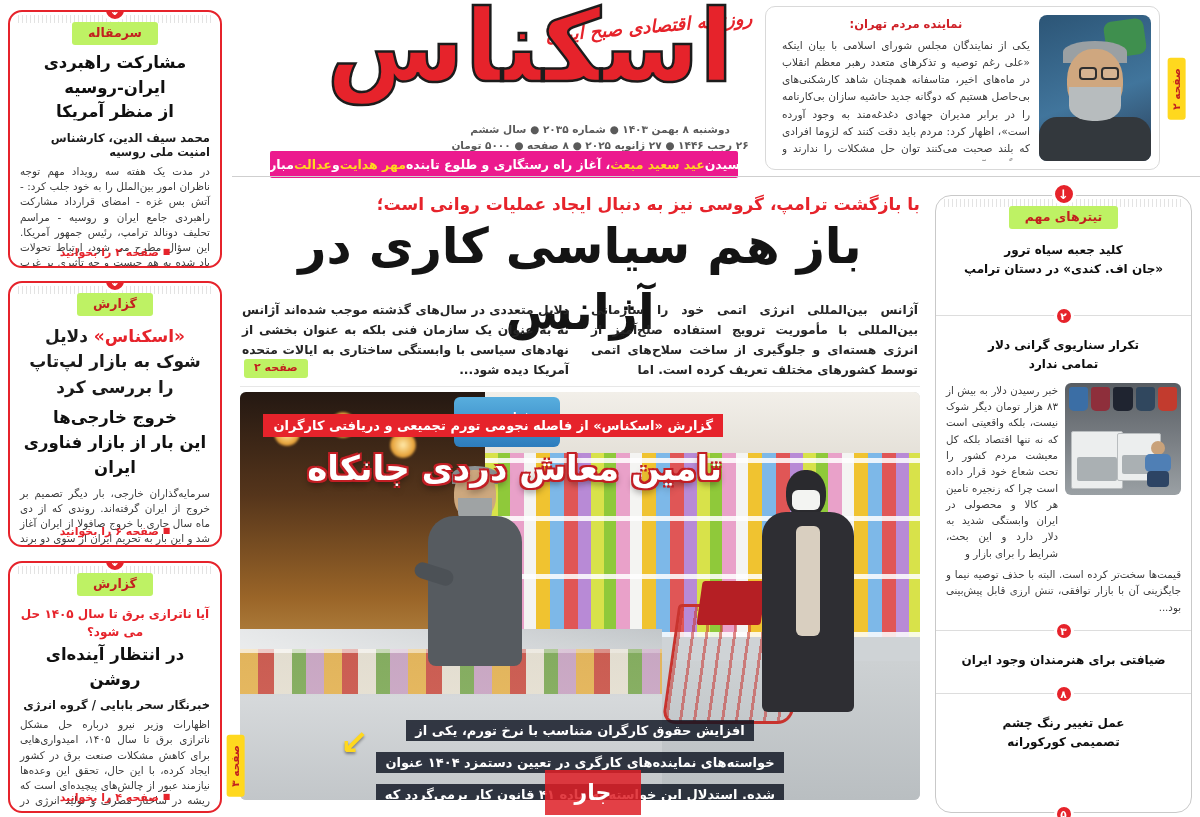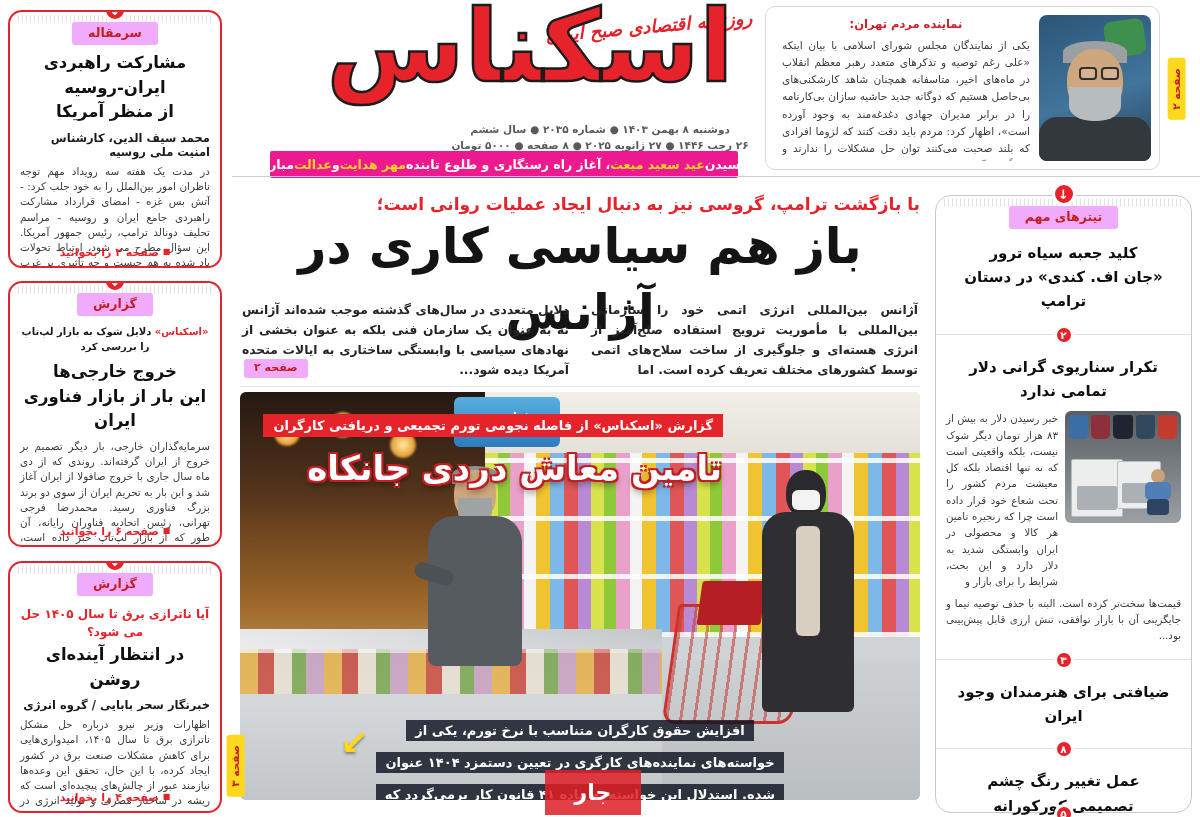--- a/index.html
+++ b/index.html
@@ -4,38 +4,38 @@
 <style>
   * { box-sizing: border-box; margin: 0; padding: 0; }
   html,body { width:1200px; height:817px; }
   body {
     position: relative; background:#fff; overflow:hidden;
     font-family:"DejaVu Sans", sans-serif; direction: rtl;
     color:#222;
   }
 
   
-  .badge-yellow{ background:#f0abfc; color:#c2201f; font-weight:bold; font-size:12.5px;
+  .badge-yellow{ background:#bef264; color:#c2201f; font-weight:bold; font-size:12.5px;
     padding:2px 16px; border-radius:3px; display:inline-block; line-height:1.5;}
   .arrow-circle{ position:absolute; top:-14px; left:50%; transform:translateX(-50%);
     width:24px; height:24px; border-radius:50%; background:#e6232b; color:#fff;
     font-size:13px; font-weight:bold; display:flex; align-items:center; justify-content:center;
     border:3px solid #fff; z-index:3;}
   .hatch{ position:absolute; top:3px; left:8px; right:8px; height:8px;
     background:repeating-linear-gradient(90deg,#e3e3e3 0 1px, transparent 1px 4px);}
   .vbadge{ background:#ffd81e; color:#c2201f; font-weight:bold; font-size:10.5px;
     padding:10px 2px; border-radius:3px; writing-mode:vertical-rl; transform:rotate(180deg);
     letter-spacing:1px; line-height:1.3;}
   .sq{ display:inline-block; color:#e6232b; font-size:8px; vertical-align:2px;}
 
   
   .lbox{ position:absolute; left:8px; width:214px; background:#fff;
     border:2px solid #e6232b; border-radius:14px; padding:0 10px; overflow:hidden;}
   .lbox .badge-row, .sb-badge-row{ text-align:center; margin-top:10px; position:relative; z-index:2;}
-  .box-kicker{ text-align:center; font-size:10px; font-weight:bold; color:#1a1a1a; margin-top:8px; line-height:1.5;}
+  .box-kicker{ text-align:center; font-size:17px; font-weight:bold; color:#1a1a1a; margin-top:8px; line-height:1.5;}
   .box-kicker .red, .red-kicker{ color:#e6232b; }
   .red-kicker{ text-align:center; font-size:12px; font-weight:bold; margin-top:9px; line-height:1.5;}
   .box-title{ text-align:center; font-weight:bold; font-size:16.5px; color:#101010;
     line-height:1.5; margin-top:6px; white-space:pre-line;}
   .box-byline{ font-weight:bold; font-size:11.5px; color:#1a1a1a; margin-top:6px; text-align:right;}
   .box-body{ font-size:10.4px; color:#3a3a3a; line-height:1.46; text-align:justify; margin-top:5px;}
   .box-foot{ position:absolute; bottom:7px; left:0; width:100%; text-align:center;
     color:#e6232b; font-weight:bold; font-size:11px;}
 
   
@@ -141,21 +141,21 @@
     font-weight:bold; z-index:6; text-shadow:0 2px 3px rgba(0,0,0,.4);}
   .ph-vbadge{ position:absolute; top:735px; left:227px; z-index:7;}
   .watermark{ position:absolute; top:770px; left:545px; width:96px; height:45px; z-index:7;
     background:rgba(222,30,38,.85); color:#fff; font-size:22px; font-weight:bold;
     display:flex; align-items:center; justify-content:center; letter-spacing:4px;}
 
   
   .sidebar{ position:absolute; top:195px; left:935px; width:257px; height:618px;
     border:1px solid #c9c9c9; border-radius:16px; background:#fff;}
   .sb-item{ padding:4px 10px; }
-  .sb-title{ text-align:center; font-weight:bold; font-size:15px; color:#0e0e0e;
+  .sb-title{ text-align:center; font-weight:bold; font-size:12px; color:#0e0e0e;
     line-height:1.62; white-space:pre-line; padding:8px 0 6px;}
   .sb-sep{ position:relative; border-top:1px solid #ddd; height:0; margin:10px 0 8px;}
   .num-circle{ position:absolute; top:-10px; left:50%; transform:translateX(-50%);
     width:20px; height:20px; border-radius:50%; background:#e6232b; color:#fff;
     font-size:10.5px; font-weight:bold; display:flex; align-items:center; justify-content:center;
     border:3px solid #fff;}
   .num-last{ position:absolute; bottom:-12px; left:50%; transform:translateX(-50%);
     width:20px; height:20px; border-radius:50%; background:#e6232b; color:#fff;
     font-size:10.5px; font-weight:bold; display:flex; align-items:center; justify-content:center;
     border:3px solid #fff;}

